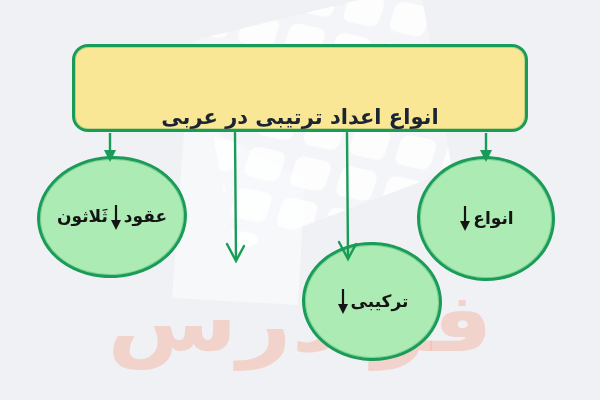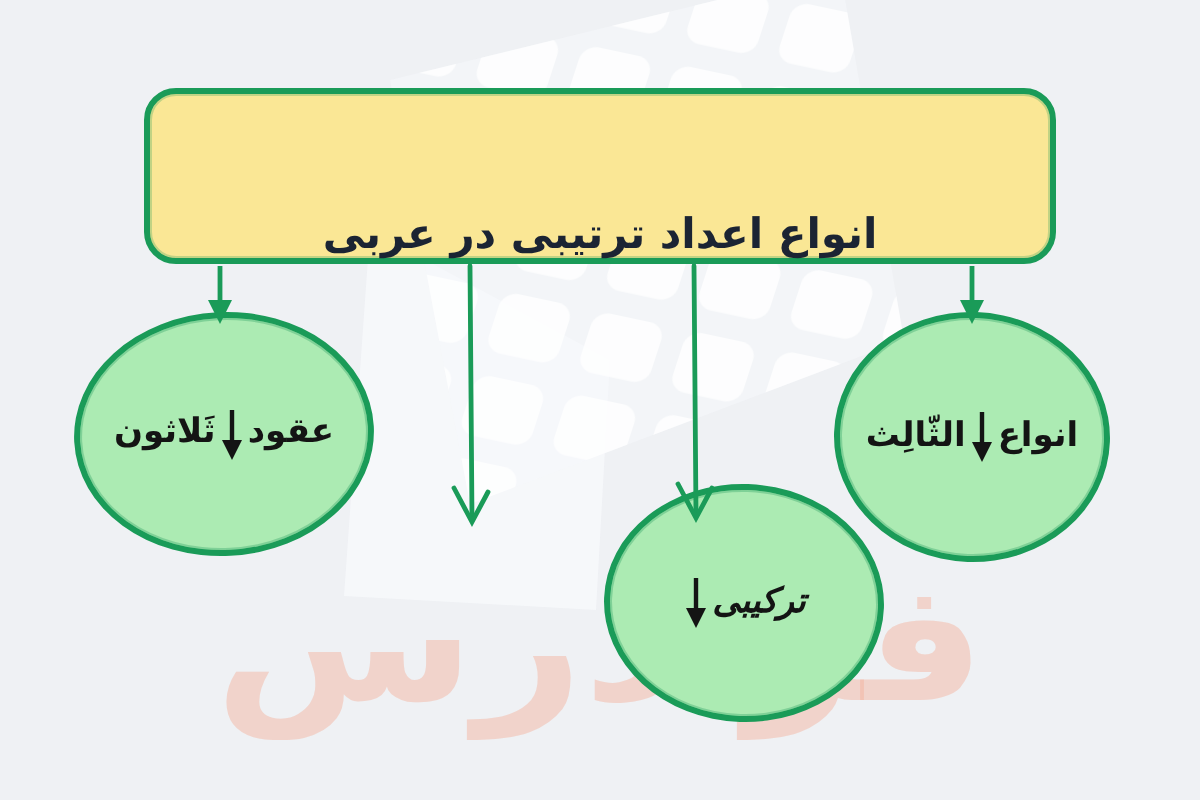--- a/index.html
+++ b/index.html
@@ -58,21 +58,21 @@
   .down-arrow{display:block;margin:1px 0;}
 
   .node-oqud   {left:37px; top:156px;width:150px;height:122px;}
   .node-oqud    .node-ellipse{transform:rotate(-3deg);}
   .node-mofrad {left:417px;top:156px;width:138px;height:125px;}
   .node-mofrad  .node-ellipse{transform:rotate(2deg);}
   .node-matuf  {left:150px;top:243px;width:158px;height:125px;}
   .node-matuf   .node-ellipse{transform:rotate(-2deg);}
   .node-matuf   .node-content{gap:0;}
   .node-matuf   .down-arrow{margin:-2px 0;}
-  .node-tarkibi{left:302px;top:242px;width:140px;height:119px;font-style:italic;}
+  .node-tarkibi{left:302px;top:242px;width:140px;height:119px;}
   .node-tarkibi .node-ellipse{transform:rotate(2deg);}
 </style>
 </head>
 <body>
 
 <div class="canvas">
 
   <svg class="bg-watermark" width="600" height="400" viewBox="0 0 600 400">
     <defs>
       <pattern id="gridp" width="47" height="43" patternUnits="userSpaceOnUse" patternTransform="rotate(12) skewX(-6)">
@@ -103,21 +103,20 @@
   </div>
 
   <div class="node node-mofrad">
     <div class="node-ellipse"></div>
     <div class="node-content">
       <span class="node-label">انواع</span>
       <svg class="down-arrow" width="14" height="25" viewBox="0 0 14 25">
         <line x1="7" y1="0" x2="7" y2="16" stroke="#141414" stroke-width="2.2"></line>
         <polygon points="2,15 12,15 7,25" fill="#141414"></polygon>
       </svg>
-      <span class="node-value">الثّالِث</span>
     </div>
   </div>
 
 
   <div class="node node-tarkibi">
     <div class="node-ellipse"></div>
     <div class="node-content">
       <span class="node-label">ترکیبی</span>
       <svg class="down-arrow" width="14" height="25" viewBox="0 0 14 25">
         <line x1="7" y1="0" x2="7" y2="16" stroke="#141414" stroke-width="2.2"></line>

